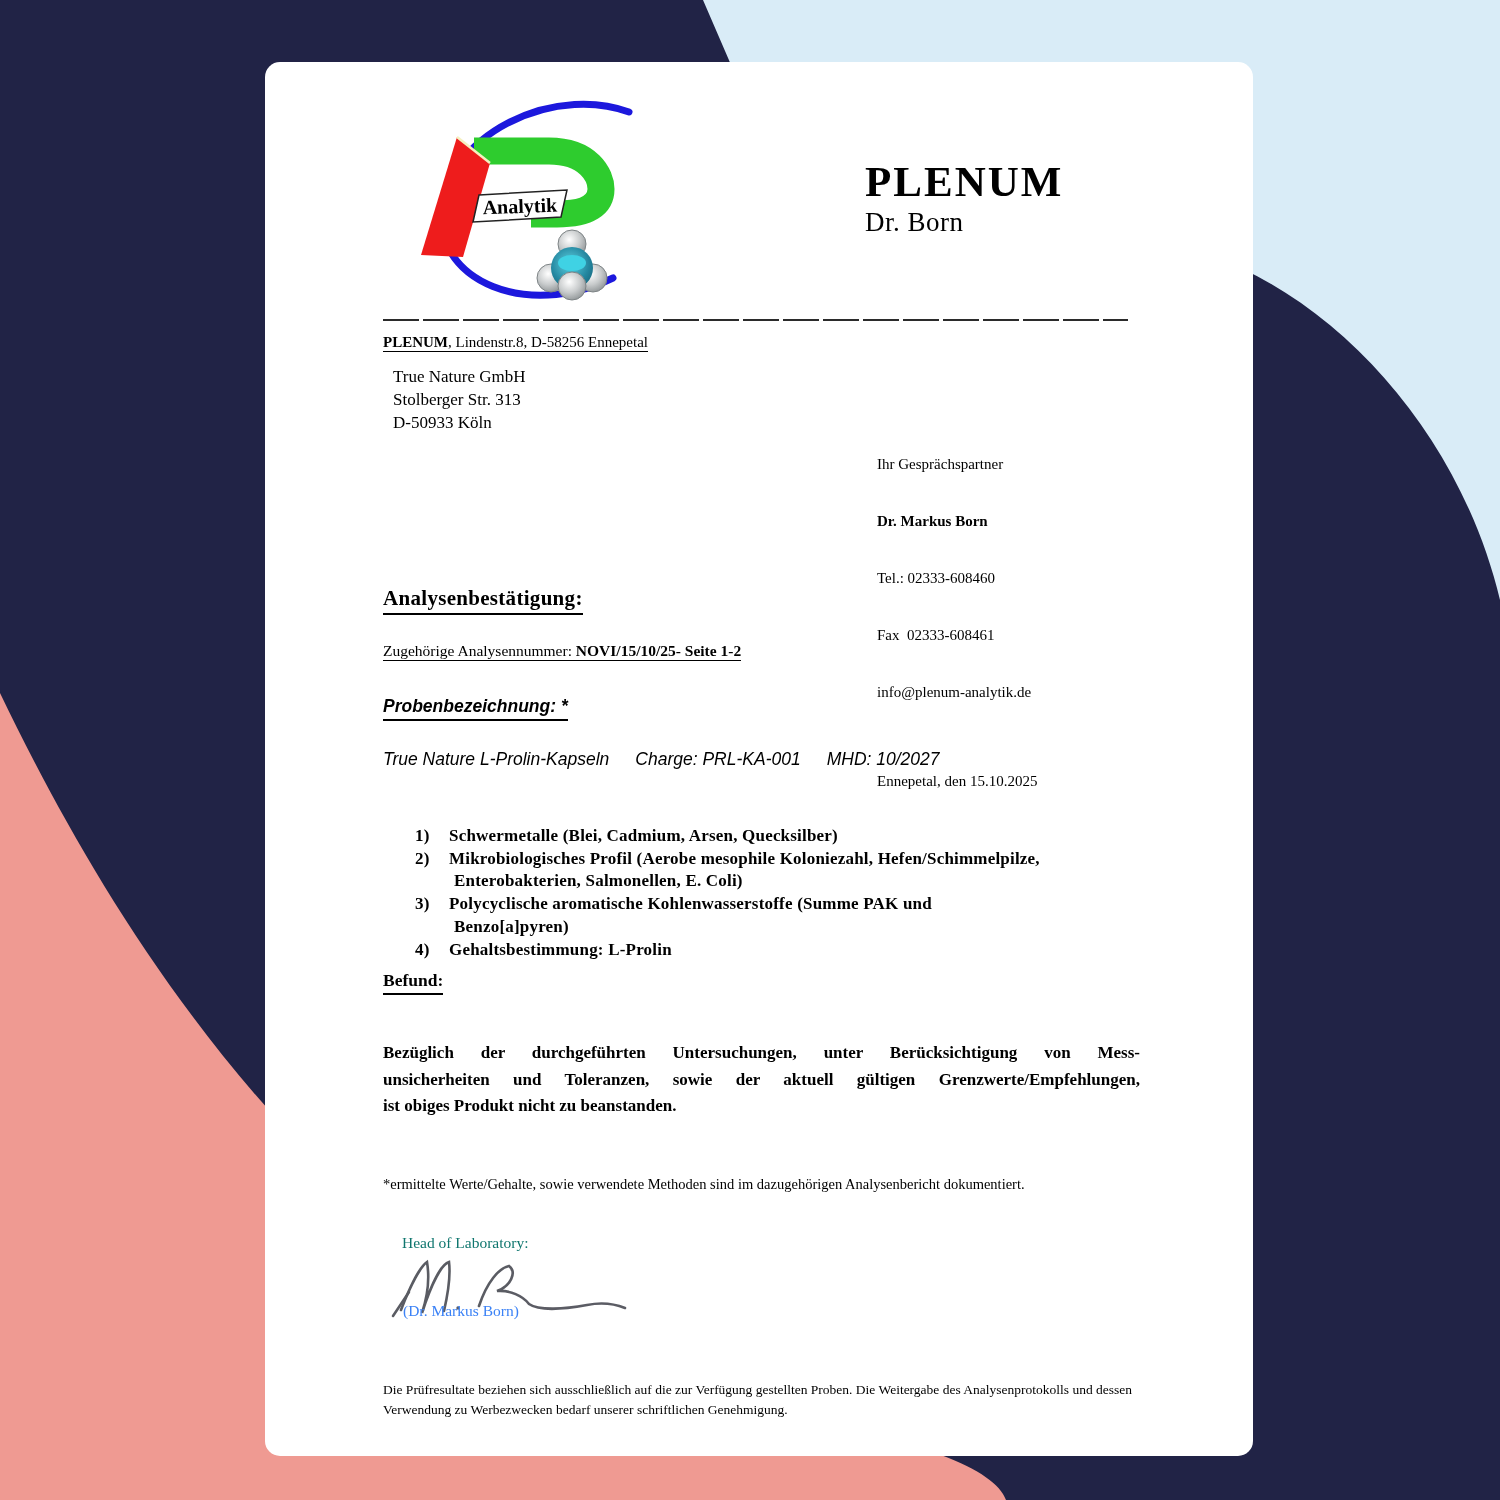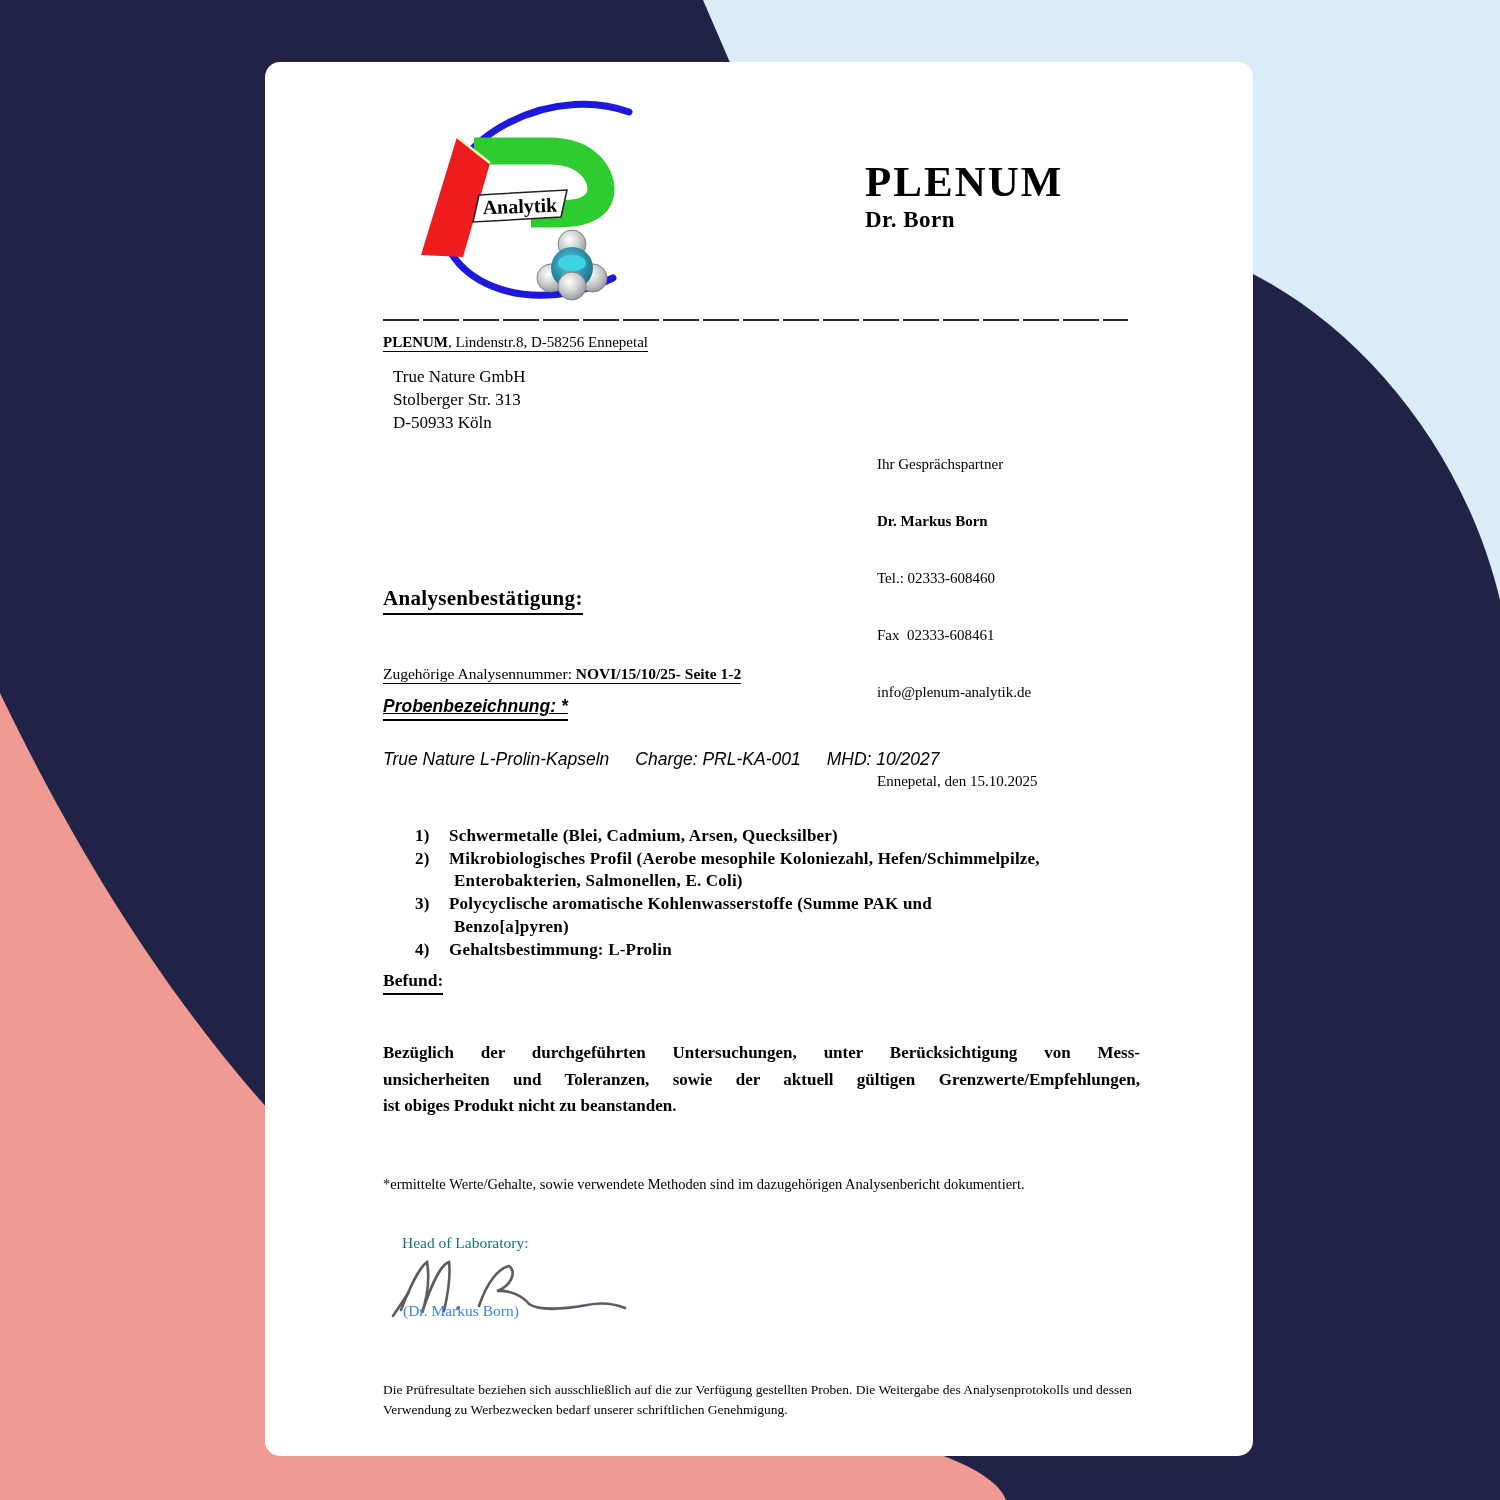--- a/index.html
+++ b/index.html
@@ -6,39 +6,39 @@
   #canvas{position:relative;width:1500px;height:1500px;overflow:hidden;
           font-family:"Liberation Serif","DejaVu Serif",serif;color:#000;}
   #bg{position:absolute;left:0;top:0;width:1500px;height:1500px;}
   #doc{position:absolute;left:265px;top:62px;width:988px;height:1394px;
        background:#ffffff;border-radius:15px;}
   .abs{position:absolute;}
   
   #logo{left:112px;top:30px;width:270px;height:220px;}
   #brand{left:600px;top:98px;}
   #brand .nm{font-size:43px;font-weight:bold;letter-spacing:2px;line-height:1;}
-  #brand .sub{font-size:23px;font-weight:bold;margin-top:4px;letter-spacing:.5px;}
+  #brand .sub{font-size:27px;font-weight:normal;margin-top:4px;letter-spacing:.5px;}
   #rule{left:118px;top:257px;width:745px;height:2px;
         background:repeating-linear-gradient(90deg,#2b2b2b 0 36px,transparent 36px 40px);}
   #sender{left:118px;top:272px;font-size:15px;}
   #sender span{border-bottom:1px solid #000;padding-bottom:1px;}
   #sender b{font-weight:bold;}
   #recipient{left:128px;top:303px;font-size:17px;line-height:23px;}
   #contact{left:612px;top:355px;font-size:15px;line-height:19px;white-space:pre;}
   #contact .b{font-weight:bold;}
   #contact .date{margin-top:32px;}
   
   #title{left:118px;top:524px;font-size:21px;font-weight:bold;letter-spacing:.3px;
          border-bottom:2.5px solid #000;padding-bottom:2px;display:inline-block;}
-  #anum{left:118px;top:580px;font-size:15.5px;margin-top:23px;}
+  #anum{left:118px;top:580px;font-size:15.5px;}
   #anum span{border-bottom:1.5px solid #000;padding-bottom:1px;}
   #anum b{font-weight:bold;}
   .sansit{font-family:"Liberation Sans","DejaVu Sans",sans-serif;font-style:italic;}
   #proben{left:118px;top:634px;font-size:17.5px;font-weight:bold;
-          border-bottom:2px solid #000;padding-bottom:2px;display:inline-block;text-decoration:underline;}
+          border-bottom:2px solid #000;padding-bottom:2px;display:inline-block;}
   #sample{left:118px;top:687px;font-size:17.5px;}
   #sample span{margin-right:26px;}
   
   #tests-intro{left:118px;top:738px;font-size:17px;font-weight:bold;letter-spacing:.2px;}
   #tests{left:150px;top:763px;font-size:17px;font-weight:bold;line-height:22.7px;letter-spacing:.2px;}
   #tests .row{display:flex;}
   #tests .n{width:34px;flex:none;}
   #tests .cont{padding-left:39px;}
   
   #befund-h{left:118px;top:936px;font-size:17.5px;font-weight:bold;

